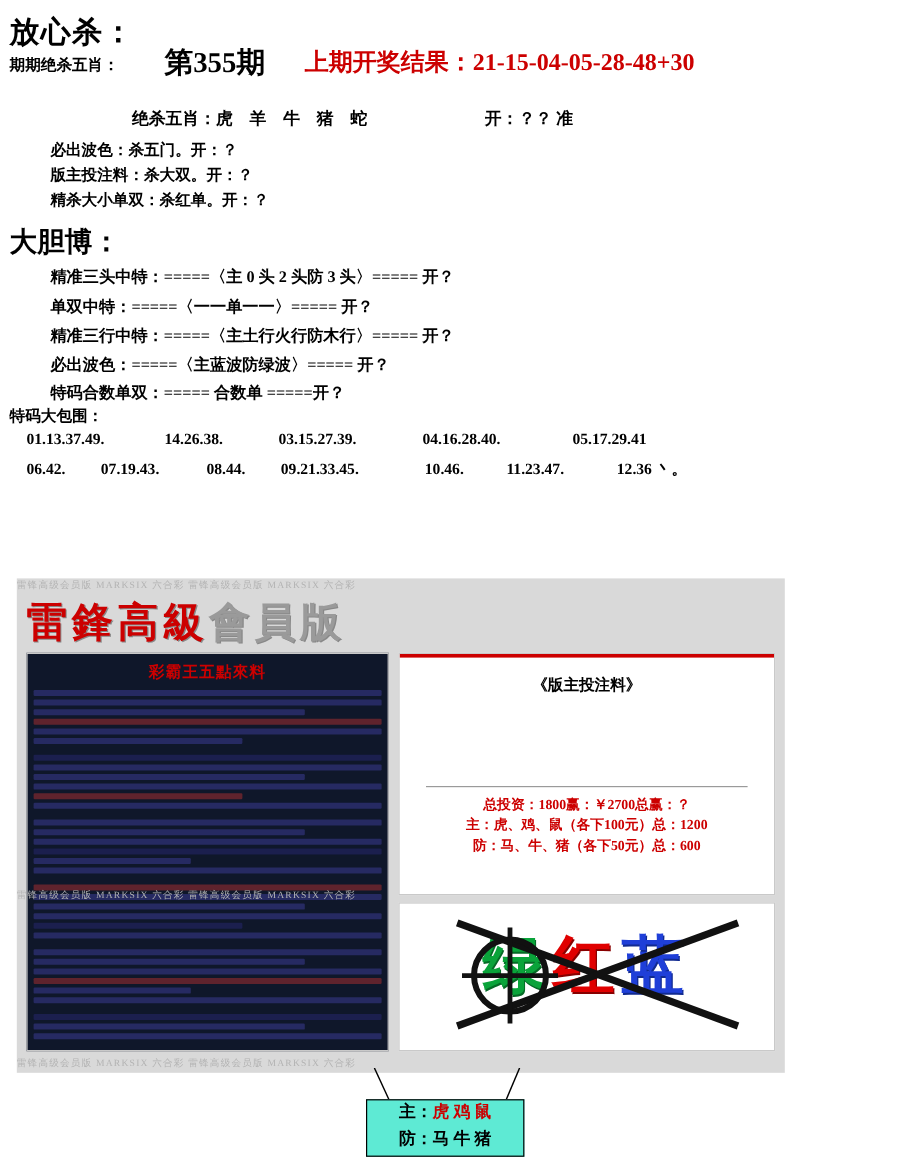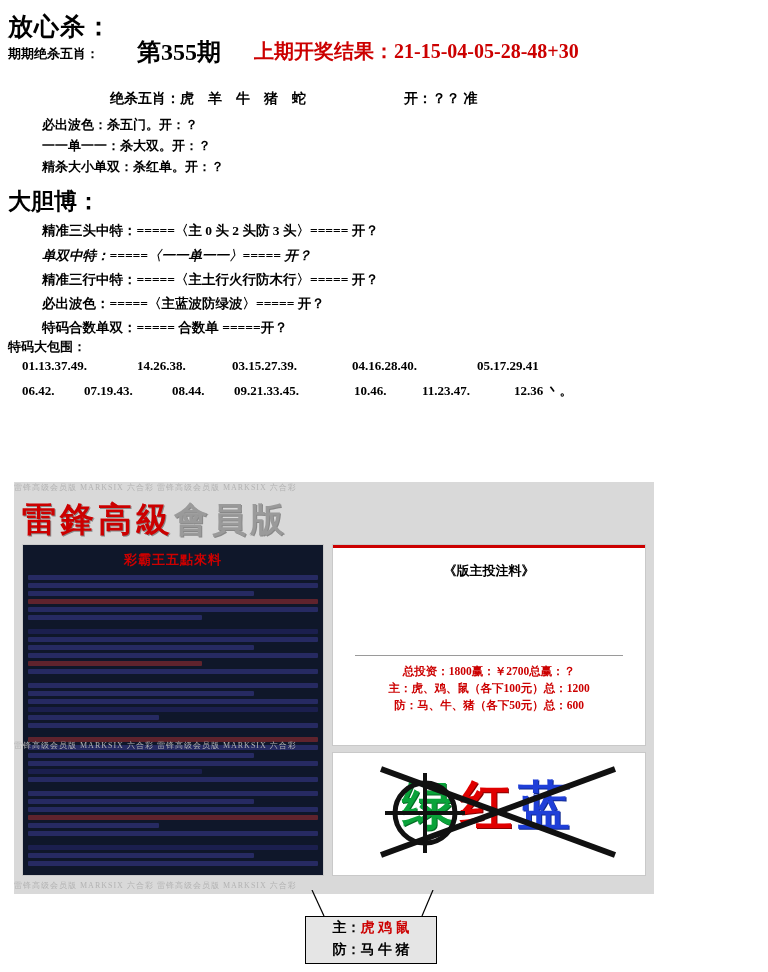--- a/index.html
+++ b/index.html
@@ -49,21 +49,21 @@
   
   .bigbet{
     position:absolute;left:8px;top:186px;
     font-size:23px;font-weight:bold;
   }
   .bet-row{
     position:absolute;left:42px;
     font-size:13.5px;font-weight:bold;white-space:nowrap;
   }
   .b1{top:222px;}
-  .b2{top:247px;font-style:italic;}
+  .b2{top:247px;}
   .b3{top:271px;}
   .b4{top:295px;}
   .b5{top:319px;}
 
   
   .pkg-title{
     position:absolute;left:8px;top:338px;
     font-size:13px;font-weight:bold;
   }
   .pkg-line{
@@ -145,21 +145,21 @@
   .bigcolor .g{color:#0aa33a;text-shadow:1px 1px 0 #056b26;}
   .bigcolor .r{color:#e00000;text-shadow:1px 1px 0 #800;}
   .bigcolor .b{color:#1f3fd8;text-shadow:1px 1px 0 #112a90;}
   .xmark{
     position:absolute;left:40px;top:8px;width:250px;height:100px;
   }
 
   
   .callout{
     position:absolute;left:305px;top:916px;width:130px;height:46px;
-    border:1px solid #000;background:#e5e5e5;
+    border:1px solid #000;background:#5eead4;
     font-size:14px;font-weight:bold;line-height:22px;text-align:center;
   }
   .callout .red{color:#cc0000;}
   .leader{
     position:absolute;left:310px;top:890px;width:125px;height:26px;
   }
 </style>
 </head>
 <body>
 
@@ -171,21 +171,21 @@
   <div class="lastres">
     <span>上期开奖结果：</span><span>21-15-04-05-28-48+30</span>
   </div>
 
   <div class="kill-main">
     <span>绝杀五肖：</span><span>虎</span><span class="sp"></span><span>羊</span><span class="sp"></span><span>牛</span><span class="sp"></span><span>猪</span><span class="sp"></span><span>蛇</span>
   </div>
   <div class="kill-open">开：？？ 准</div>
 
   <div class="kill-row r1">必出波色：杀五门。开：？</div>
-  <div class="kill-row r2">一一单一一：杀大双。开：？</div>
+  <div class="kill-row r2">版主投注料：杀大双。开：？</div>
   <div class="kill-row r3">精杀大小单双：杀红单。开：？</div>
 
   <div class="bigbet">大胆博：</div>
   <div class="bet-row b1">精准三头中特：=====〈主 0 头 2 头防 3 头〉===== 开？</div>
   <div class="bet-row b2">单双中特：=====〈一一单一一〉===== 开？</div>
   <div class="bet-row b3">精准三行中特：=====〈主土行火行防木行〉===== 开？</div>
   <div class="bet-row b5">特码合数单双：===== 合数单 =====开？</div>
   <div class="bet-row b4">必出波色：=====〈主蓝波防绿波〉===== 开？</div>
 
   <div class="pkg-title">特码大包围：</div>

